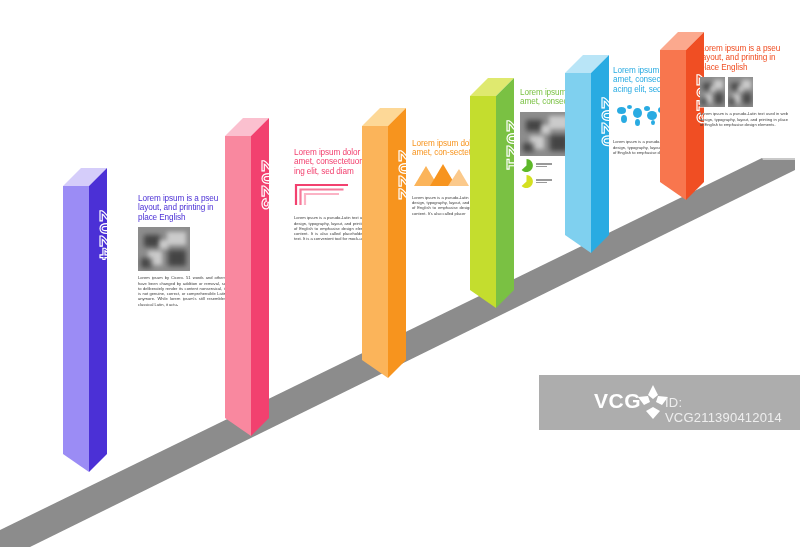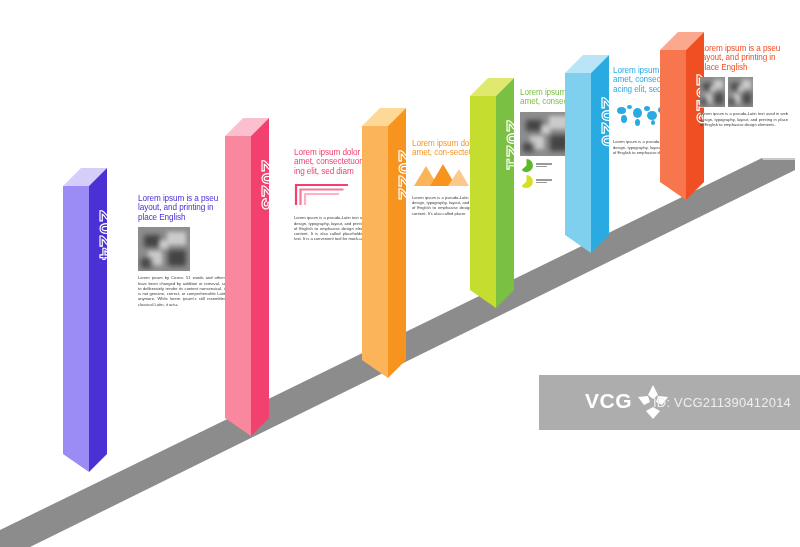--- a/index.html
+++ b/index.html
@@ -60,26 +60,26 @@
   .legendrow{display:flex;align-items:center;gap:3px;margin-top:3px;}
   .legbars{display:flex;flex-direction:column;gap:1.5px;}
   .legbars i{display:block;height:1.4px;background:#9a9a9a;}
 
   
   #wm{
     position:absolute;left:539px;top:375px;width:261px;height:55px;
     background:rgba(150,150,150,.78);
   }
   #wm .vcg{
-    position:absolute;left:46px;top:14px;
+    position:absolute;left:55px;top:14px;
     color:#fff;font-weight:bold;font-size:21px;letter-spacing:.5px;
     font-family:"Liberation Sans", sans-serif;
   }
   #wm .wid{
-    position:absolute;left:114px;top:20px;
+    position:absolute;left:126px;top:20px;
     color:#eeeeee;font-size:13px;letter-spacing:.2px;
   }
   #wm svg{position:absolute;left:96px;top:8px;}
 </style>
 </head>
 <body>
 
 <div id="stage">
 
   <svg id="road" viewBox="0 0 800 547">

